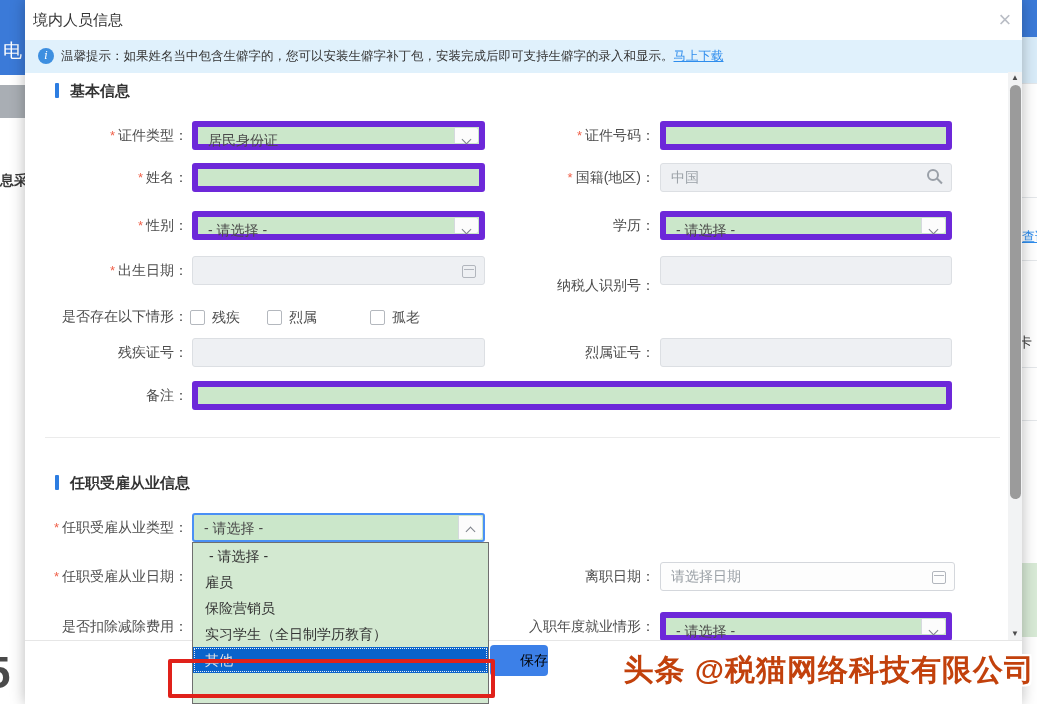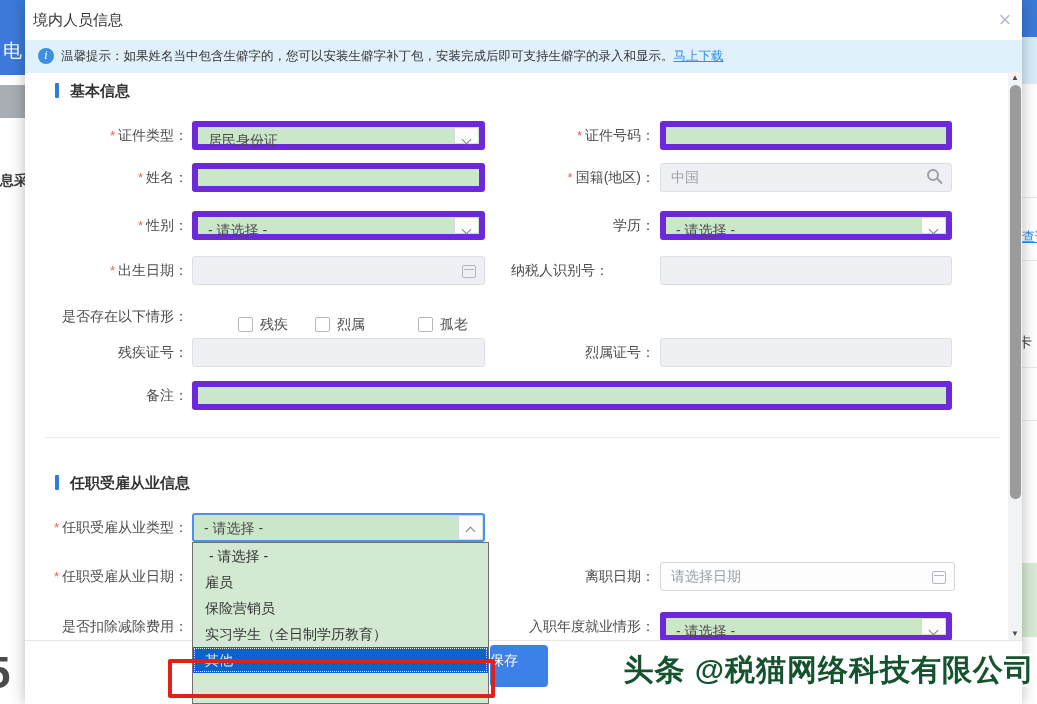--- a/index.html
+++ b/index.html
@@ -46,42 +46,42 @@
   .arrow-zone { position:absolute; right:1px; top:1px; bottom:1px; width:24px; background:#fcfcfc; border-left:1px solid #d5d9de; border-radius:0 2px 2px 0; }
   .chev { position:absolute; left:8px; width:7px; height:7px; border-right:1.6px solid #7d828a; border-bottom:1.6px solid #7d828a; }
   .chev.down { top:8px; transform:rotate(45deg); }
   .chev.up { top:12px; transform:rotate(-135deg); }
   .focused { border:2px solid #4a90f5; }
   .cal-ic { position:absolute; right:8px; top:8px; width:14px; height:13px; border:1px solid #b2b6bd; border-radius:2px; }
   .cal-ic::before { content:""; position:absolute; left:1px; right:1px; top:3px; border-top:1px solid #b2b6bd; }
   .mag-ic { position:absolute; right:12px; top:5px; width:12px; height:12px; border:2px solid #9aa0a8; border-radius:50%; }
   .mag-ic::after { content:""; position:absolute; width:7px; height:2px; background:#9aa0a8; transform:rotate(45deg); right:-6px; bottom:-3px; }
   .cb-group { position:absolute; height:26px; line-height:26px; font-size:14px; color:#4d4d4d; }
-  .cb-item { position:absolute; top:8px; cursor:pointer;margin-left:48px; }
+  .cb-item { position:absolute; top:1px; cursor:pointer; }
   .cb-box { display:inline-block; width:15px; height:15px; background:#fff; border:1px solid #b4b8be; border-radius:2px; vertical-align:-3px; margin-right:7px; }
   .divider { position:absolute; height:1px; background:#ebebeb; }
 
   
   .dd-panel { position:absolute; left:167px; top:542px; width:297px; height:162px; background:#d3e9d1; border:1px solid #6f6f6f; z-index:5; overflow:hidden; }
   .dd-opt { height:26px; line-height:26px; padding-left:12px; font-size:14px; color:#333; white-space:nowrap; cursor:pointer; }
   .dd-opt.first { padding-left:16px; }
   .dd-opt.hl { background:#0a63cb; color:#e5e5e5; outline:1px dotted #e8eef5; outline-offset:-2px; }
   .red-annotation { position:absolute; left:143px; top:659px; width:327px; height:39px; border:4px solid #e0211a; border-radius:2px; z-index:7; }
 
   
   .footer-line { position:absolute; left:0; top:640px; width:997px; height:1px; background:#e6e6e6; }
-  .save-btn { position:absolute; left:465px; top:645px; width:58px; height:42px; background:#3c80e8; border-radius:4px; color:#ffffff; font-size:14px; text-align:left; line-height:31px; cursor:pointer; }
+  .save-btn { position:absolute; left:465px; top:645px; width:58px; height:31px; background:#3c80e8; border-radius:4px; color:#000000; font-size:14px; text-align:right; line-height:31px; cursor:pointer; }
 
   
   .sbar { position:absolute; left:983px; top:72px; width:14px; height:568px; background:#f2f3f4; }
   .sbar .arr { position:absolute; left:0; width:14px; height:12px; font-size:8px; line-height:12px; text-align:center; color:#4c4c4c; cursor:pointer; }
   .sbar .arr.up { top:0; } .sbar .arr.dn { bottom:0; }
   .sbar .thumb { position:absolute; left:1.5px; top:13px; width:11px; height:414px; background:#9b9b9b; border-radius:6px; cursor:pointer; }
 
-  .watermark { position:absolute; right:2px; top:650px; font-size:30px; font-weight:bold; color:#14532d; letter-spacing:1px; white-space:nowrap; z-index:20;
+  .watermark { position:absolute; right:2px; top:650px; font-size:30px; font-weight:bold; color:#c2410c; letter-spacing:1px; white-space:nowrap; z-index:20;
     text-shadow:-2px -2px 0 #fff, 2px -2px 0 #fff, -2px 2px 0 #fff, 2px 2px 0 #fff, 0 2px 0 #fff, 0 -2px 0 #fff, 2px 0 0 #fff, -2px 0 0 #fff; }
 </style>
 </head>
 <body>
 
 <div class="page">
 
   <div class="bg-left">
     <div class="blue-top">
         <span>电</span>
@@ -149,21 +149,21 @@
       <span class="fval">- 请选择 -</span>
       <span class="arrow-zone">
           <span class="chev down"></span>
         </span>
     </div>
 
     <div class="lbl" style="left:8px; top:256px; width:155px;"><span class="star">*</span><span>出生日期：</span></div>
     <div class="field f-gray" style="left:167px; top:256px; width:293px;">
         <span class="cal-ic"></span>
       </div>
-    <div class="lbl" style="left:440px; top:256px; width:190px;text-align:center;"><span>纳税人识别号：</span></div>
+    <div class="lbl" style="left:440px; top:271px; width:190px;"><span>纳税人识别号：</span></div>
     <div class="field f-gray" style="left:635px; top:256px; width:292px;"></div>
 
     <div class="lbl" style="left:8px; top:303px; width:155px; height:26px; line-height:26px;"><span>是否存在以下情形：</span></div>
     <div class="cb-group" style="left:165px; top:303px; width:300px;">
       <span class="cb-item" style="left:0;"><span class="cb-box"></span><span>残疾</span></span>
       <span class="cb-item" style="left:77px;"><span class="cb-box"></span><span>烈属</span></span>
       <span class="cb-item" style="left:156px;padding-left:24px;"><span class="cb-box"></span><span>孤老</span></span>
     </div>
 
     <div class="lbl" style="left:8px; top:338px; width:155px;"><span>残疾证号：</span></div>

